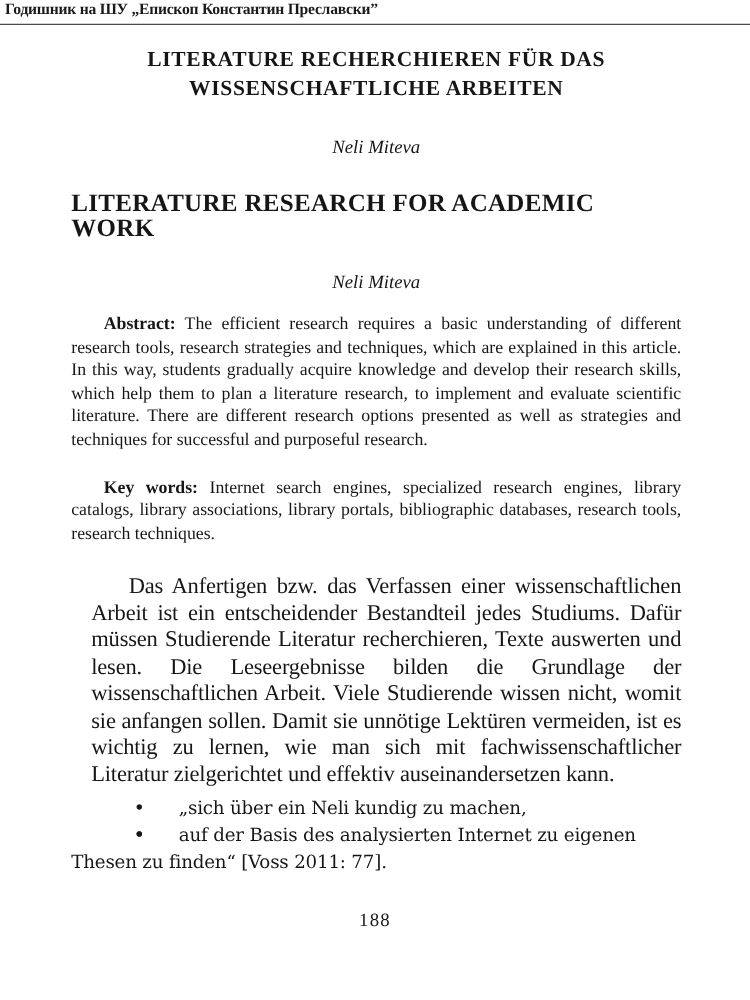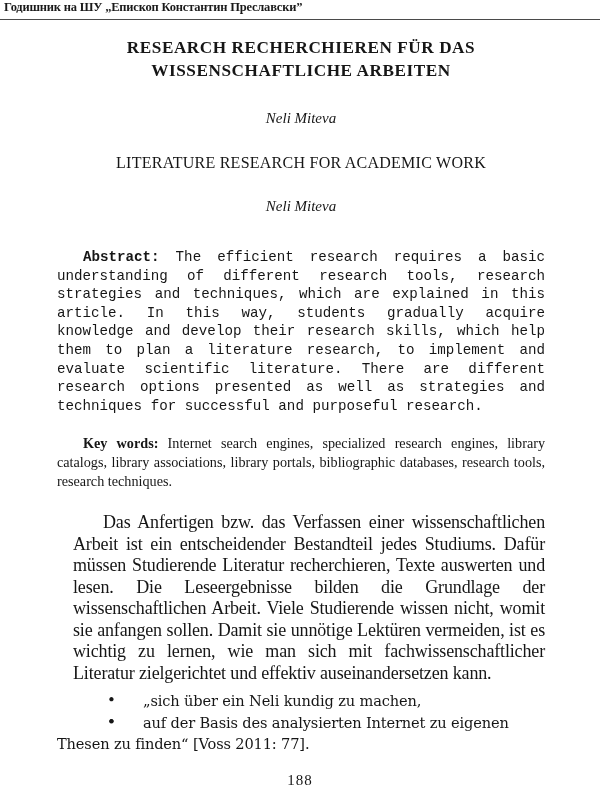--- a/index.html
+++ b/index.html
@@ -74,39 +74,37 @@
 
   .author-1 {
     text-align: center;
     font-style: italic;
     font-size: 15px;
     line-height: 20px;
     margin: 26px 0 0 0;
   }
 
   .title-en {
-    text-align: center;
-    font-weight: normal;
-    font-size: 16px;
+    font-weight: bold;
+    font-size: 20px;
     line-height: 20px;
     letter-spacing: 0.25px;
     margin: 25px 0 0 0;
   }
 
   .author-2 {
     text-align: center;
     font-style: italic;
     font-size: 15px;
     line-height: 20px;
     margin: 23px 0 0 0;
   }
 
   .abstract-block {
-    margin: 32px 0 0 0;
-    font-family: Liberation Mono, monospace;
+    margin: 14px 0 0 0;
   }
   .para-justify {
     text-align: justify;
     text-justify: inter-word;
     font-size: 14.2px;
     line-height: 18.6px;
     margin: 0;
     text-indent: 26px;
     hyphens: manual;
   }
@@ -167,41 +165,41 @@
     text-align: justify;
   }
   .bullet-list li .contline {
     display: block;
     padding-left: 0px;
   }
 
   .page-number {
     position: absolute;
     left: 0;
-    top: 772px;
+    top: 729px;
     width: 600px;
     text-align: center;
     font-size: 15px;
     letter-spacing: 1px;
   }
 </style>
 </head>
 <body>
 
 <div class="page">
 
   <div class="running-header">
     <div class="running-header-text">Годишник на ШУ „Епископ Константин Преславски”</div>
     <div class="header-rule"></div>
   </div>
 
   <div class="content">
 
     <h1 class="title-de">
-      <span>RESEARCH RECHERCHIEREN FÜR DAS</span><br>
+      <span>LITERATURE RECHERCHIEREN FÜR DAS</span><br>
       <span>WISSENSCHAFTLICHE ARBEITEN</span>
     </h1>
 
     <div class="author-1">Neli Miteva</div>
 
     <h2 class="title-en">LITERATURE RESEARCH FOR ACADEMIC WORK</h2>
 
     <div class="author-2">Neli Miteva</div>
 
     <div class="abstract-block">

